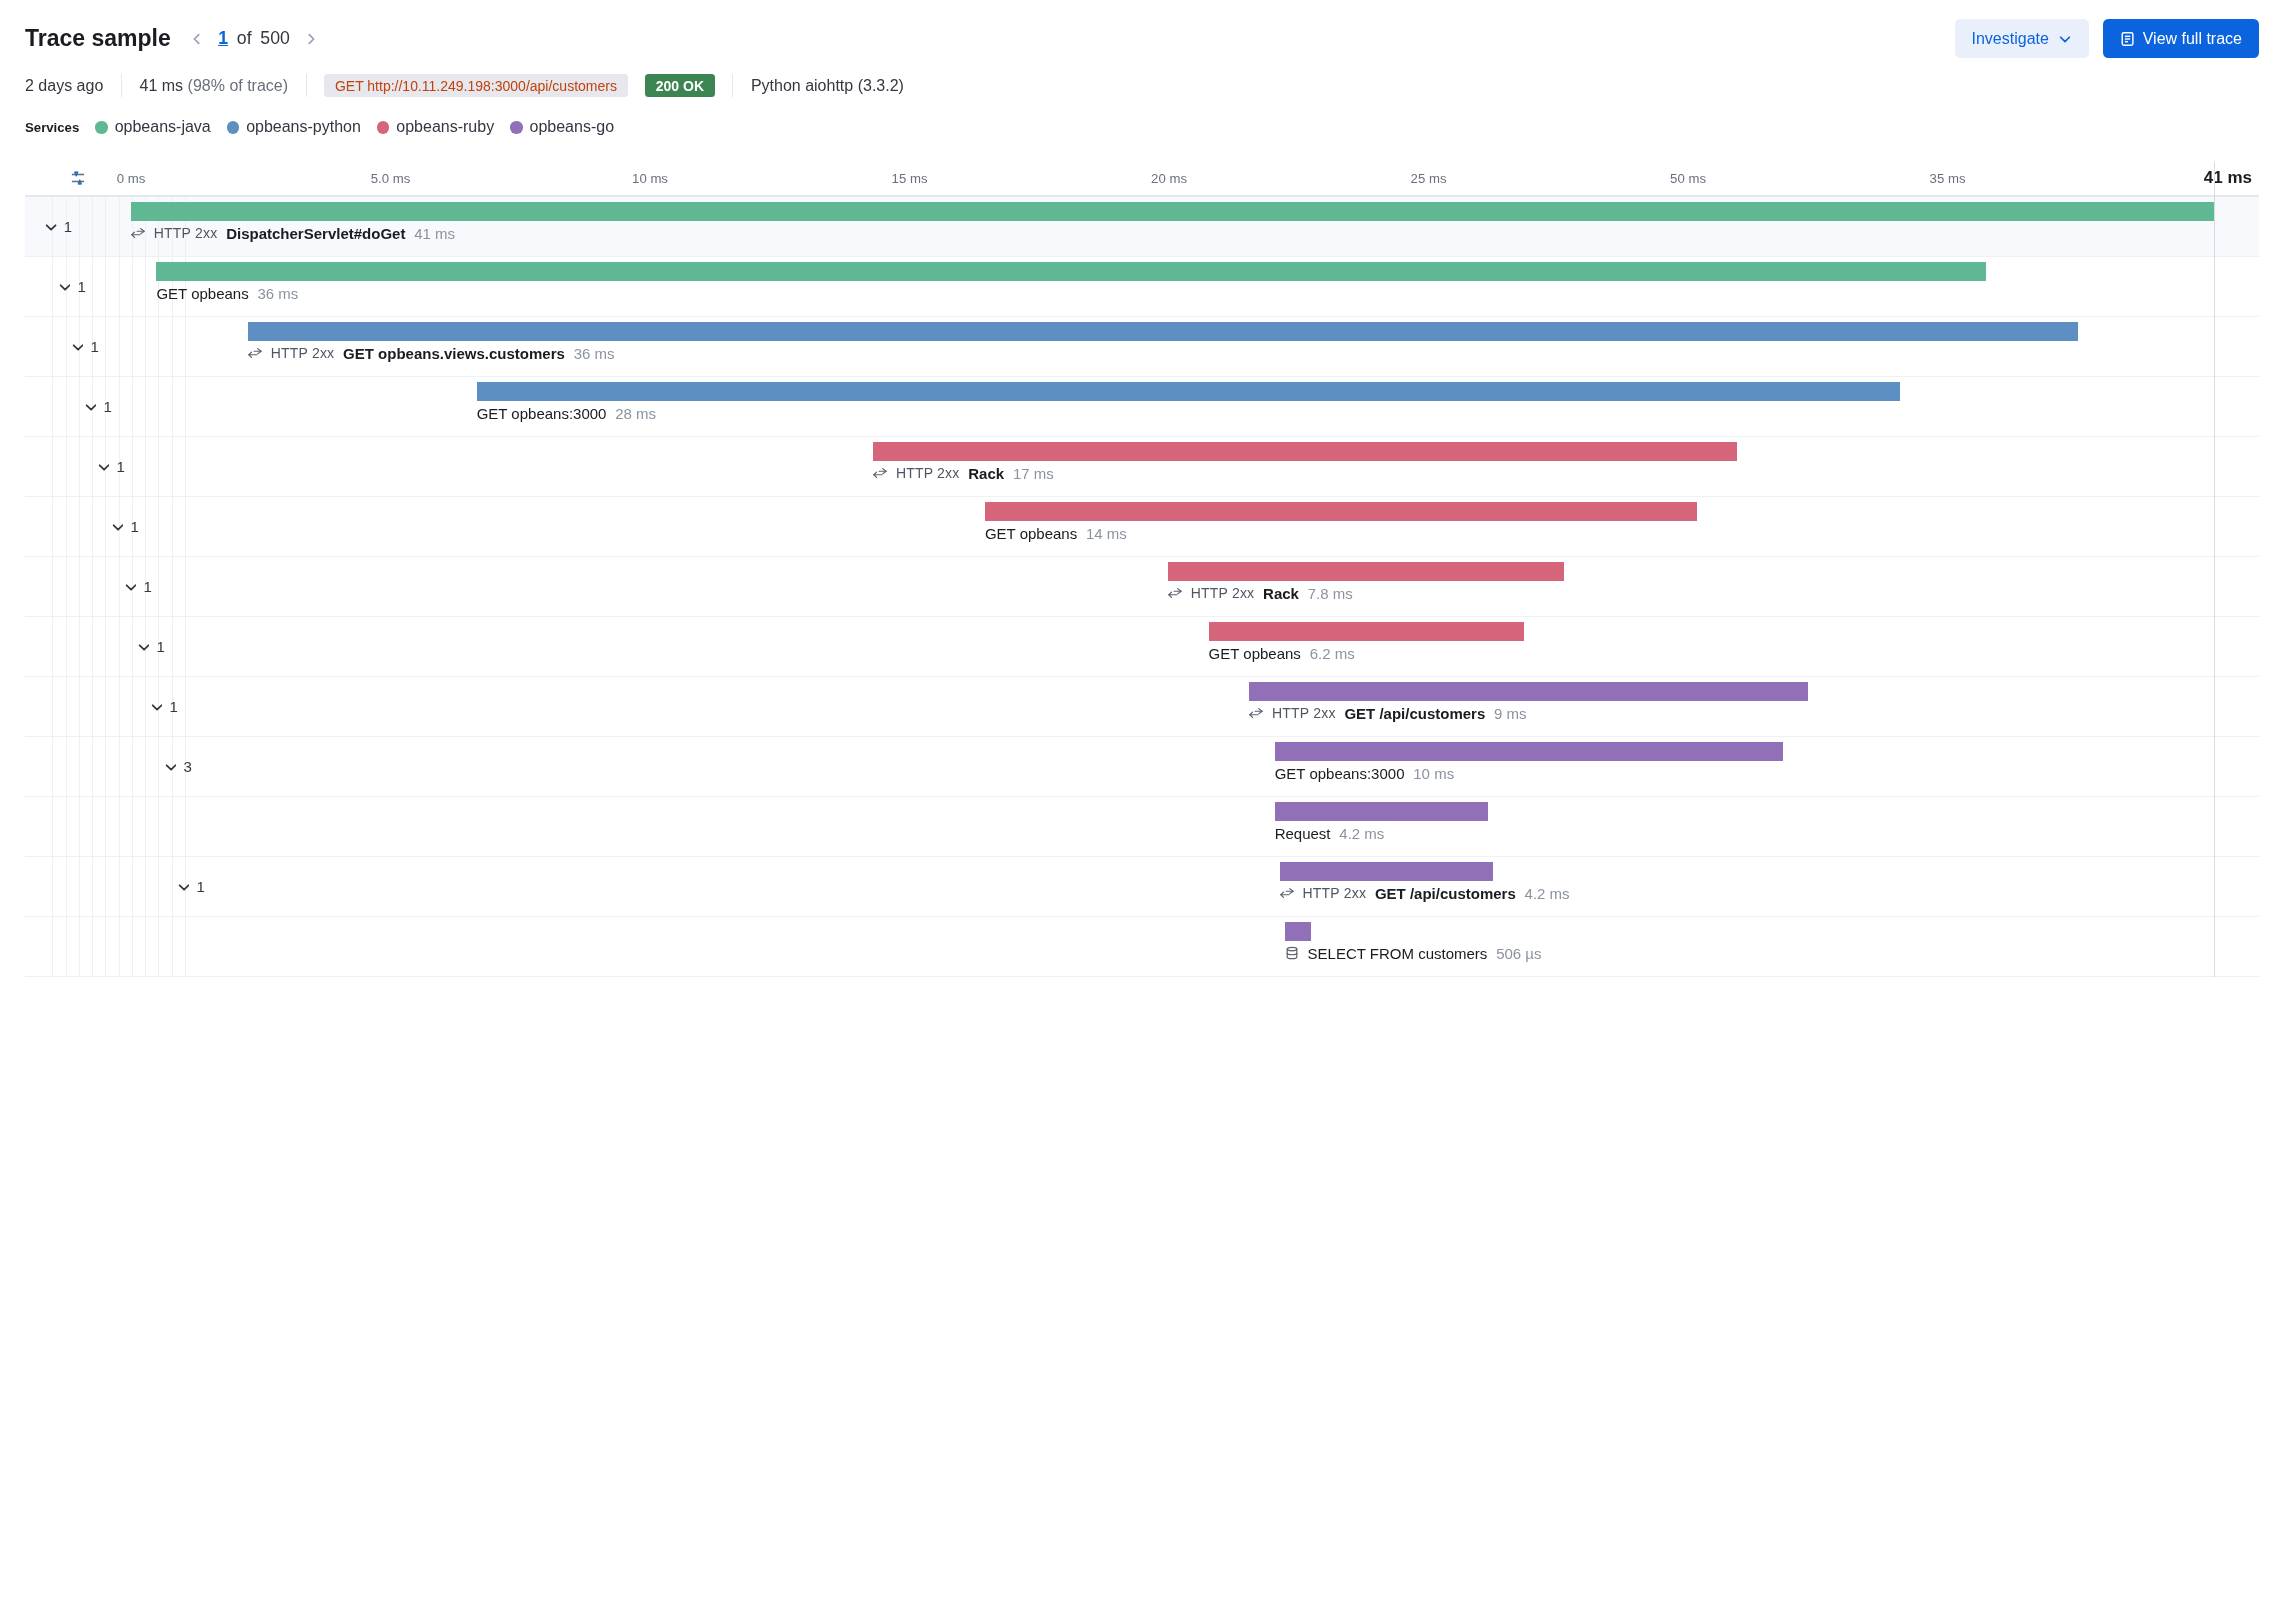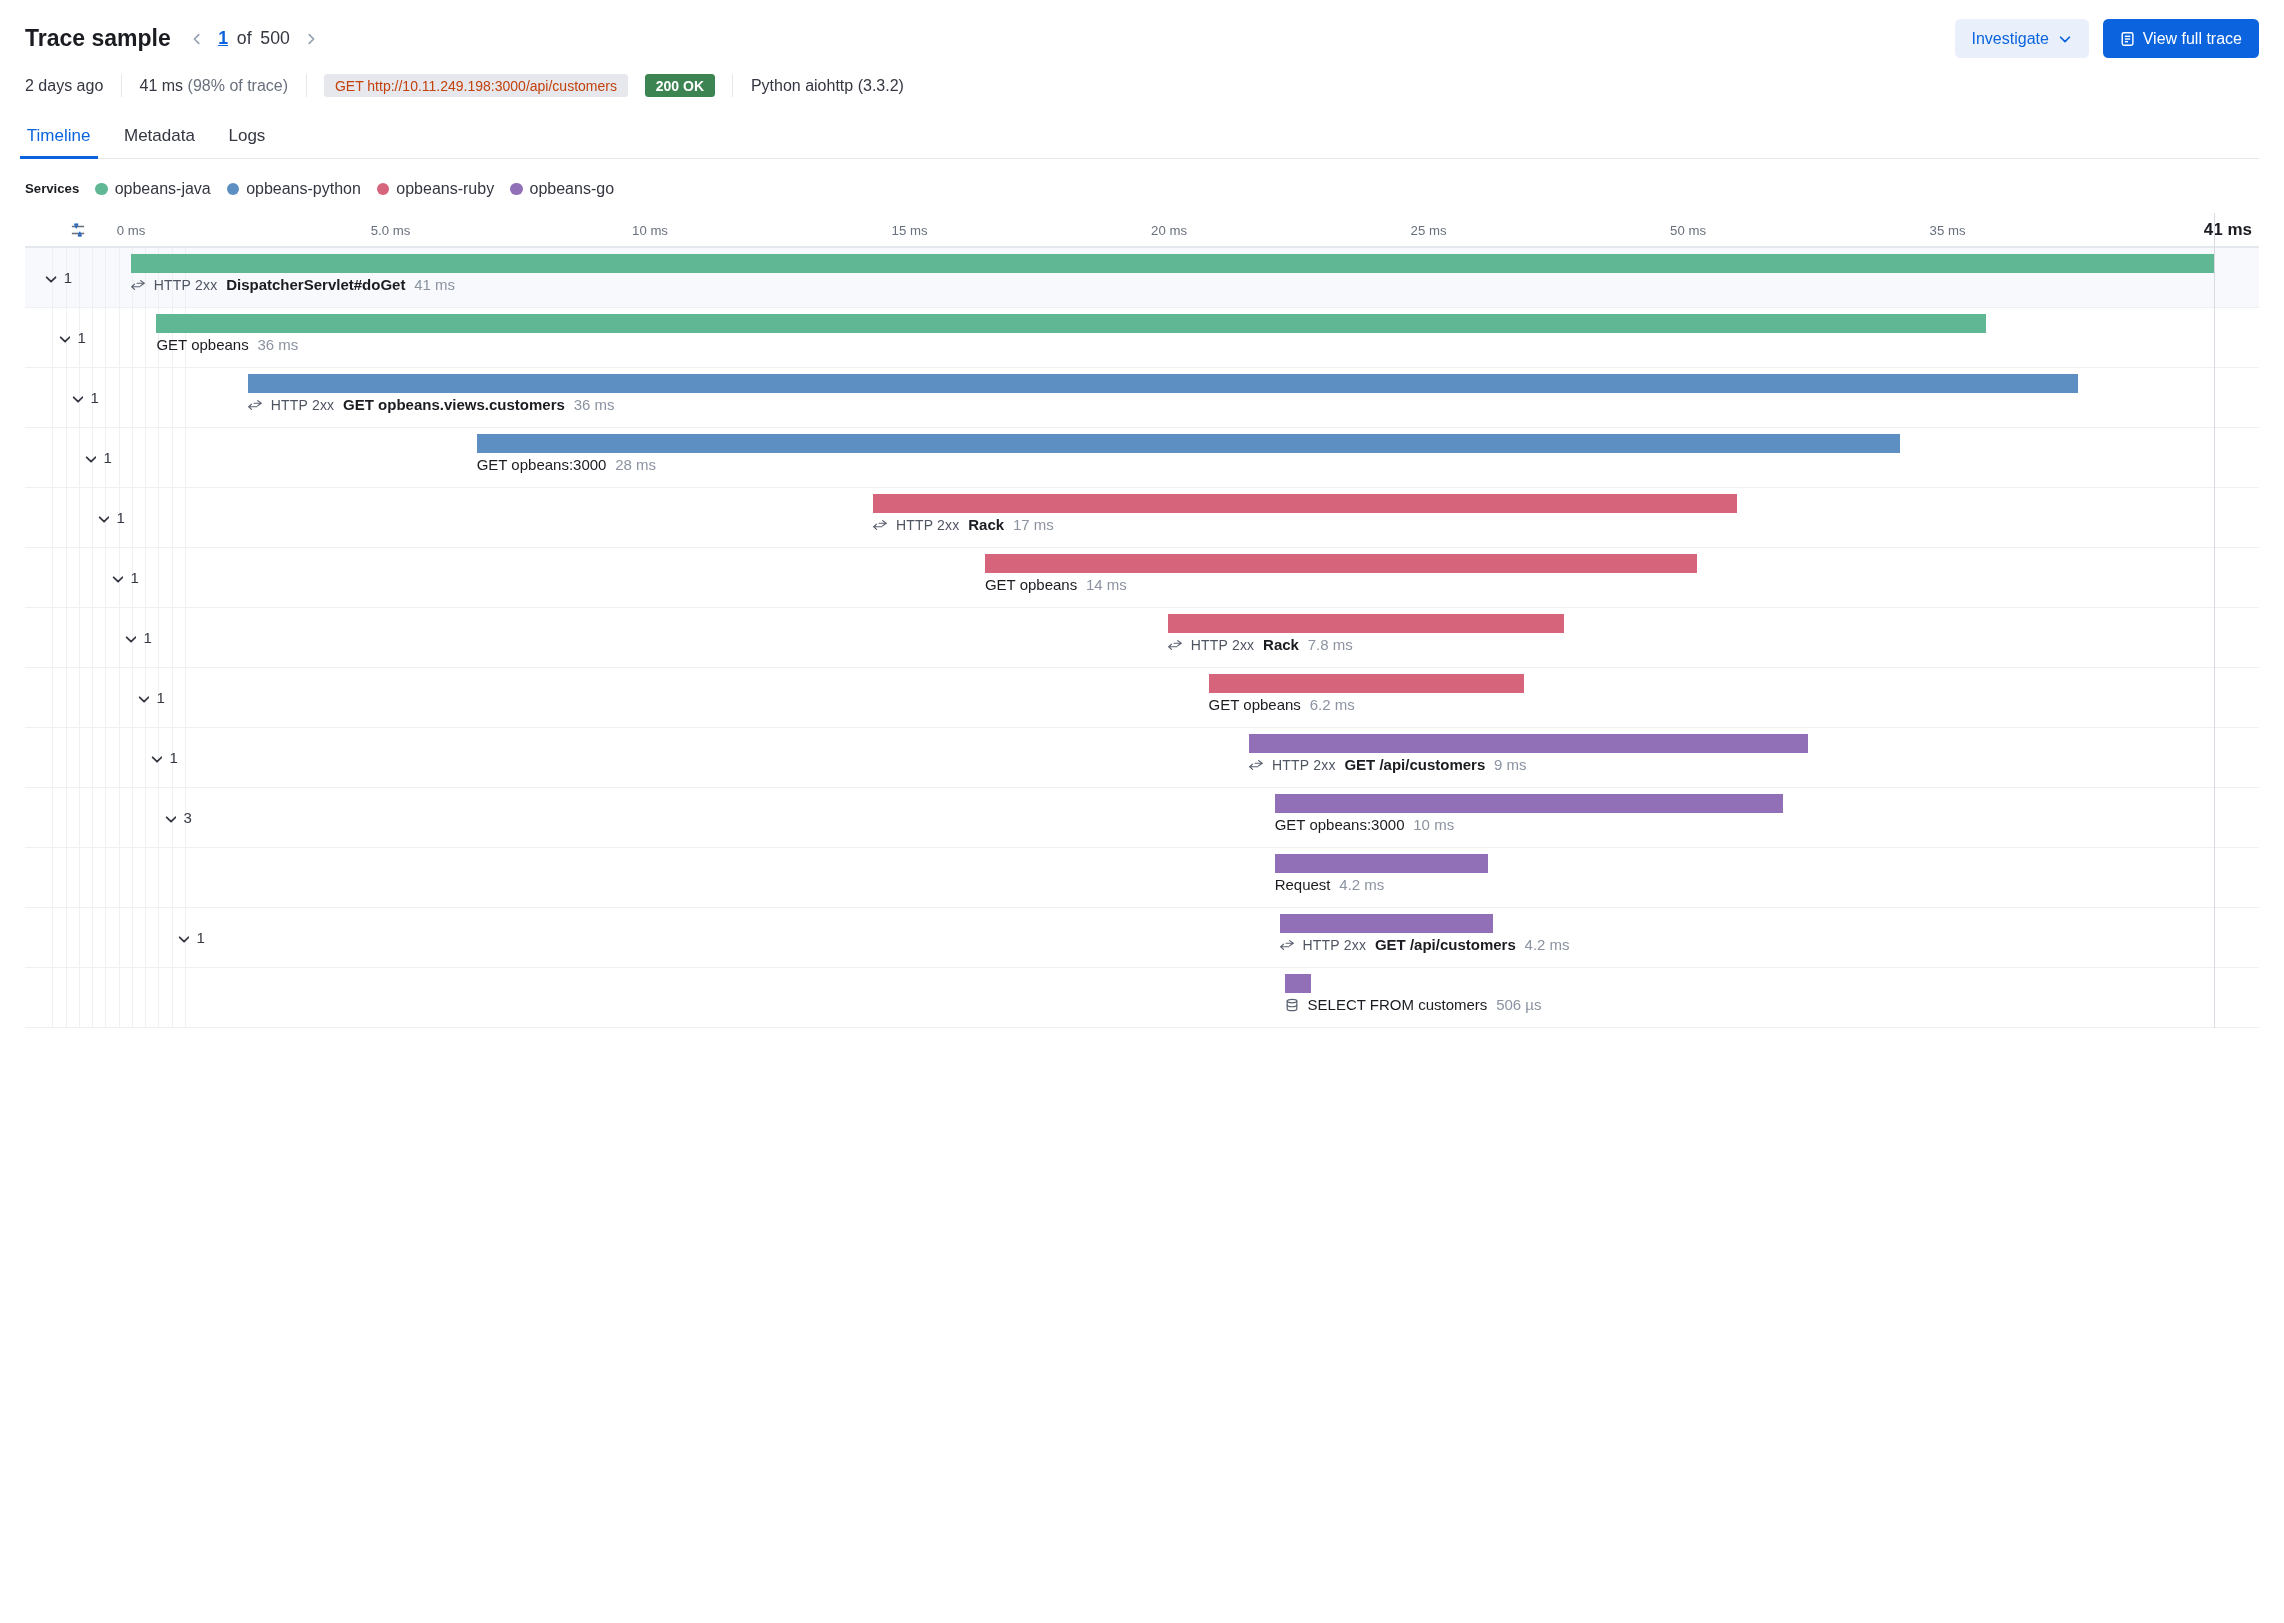--- a/index.html
+++ b/index.html
@@ -39,21 +39,21 @@
   .legend-row { display:flex; align-items:center; gap:16px; margin-top:21px; padding-bottom:5.3px; }
   .legend-row .lbl { font-size:13.2px; font-weight:700; color:#1a1c21; }
   .leg { display:flex; align-items:center; gap:7px; font-size:16px; color:#343741; }
   .dot { width:12.4px; height:12.4px; border-radius:50%; }
   .c-java { background:#5fb793; }
   .c-python { background:#5e8fc3; }
   .c-ruby { background:#d6647a; }
   .c-go { background:#9170b8; }
 
   
-  .chart { position:relative; margin-top:10px;text-decoration:underline; }
+  .chart { position:relative; margin-top:20px;text-decoration:underline; }
   .ruler { display:flex; align-items:center; height:34px; border-bottom:0.9px solid #e4e7ec; font-size:13.2px; color:#69707d; position:relative; }
   .ruler .gutter { width:106px; display:flex; align-items:center; justify-content:center; }
   .ruler .gutter svg { stroke:#0b64dd; }
   .ruler .ticks { position:relative; flex:1; height:100%; }
   .ruler .tick { position:absolute; top:50%; transform:translate(-50%,-50%); }
   .ruler .end { position:absolute; right:7px; top:50%; transform:translateY(-50%); font-size:17px; font-weight:700; color:#1a1c21; }
 
   .rows { border-top:0.9px solid #e4e7ec; }
   .row { position:relative; height:60px; border-bottom:0.9px solid #eef0f3; }
   .row:first-child { background:#f7f9fc; }
@@ -157,25 +157,20 @@
     <span>41 ms</span>
     <span class="muted">(98% of trace)</span>
   </span>
   <div class="pipe"></div>
   <span class="pill grey">GET http://10.11.249.198:3000/api/customers</span>
   <span class="pill green">200 OK</span>
   <div class="pipe"></div>
   <span>Python aiohttp (3.3.2)</span>
 </div>
 
-<div class="tabs">
-  <div class="tab active">Timeline</div>
-  <div class="tab">Metadata</div>
-  <div class="tab">Logs</div>
-</div>
 
 <div class="legend-row">
   <span class="lbl">Services</span>
   <span class="leg">
         <span class="dot c-java"></span>
         <span>opbeans-java</span>
       </span>
   <span class="leg">
         <span class="dot c-python"></span>
         <span>opbeans-python</span>

